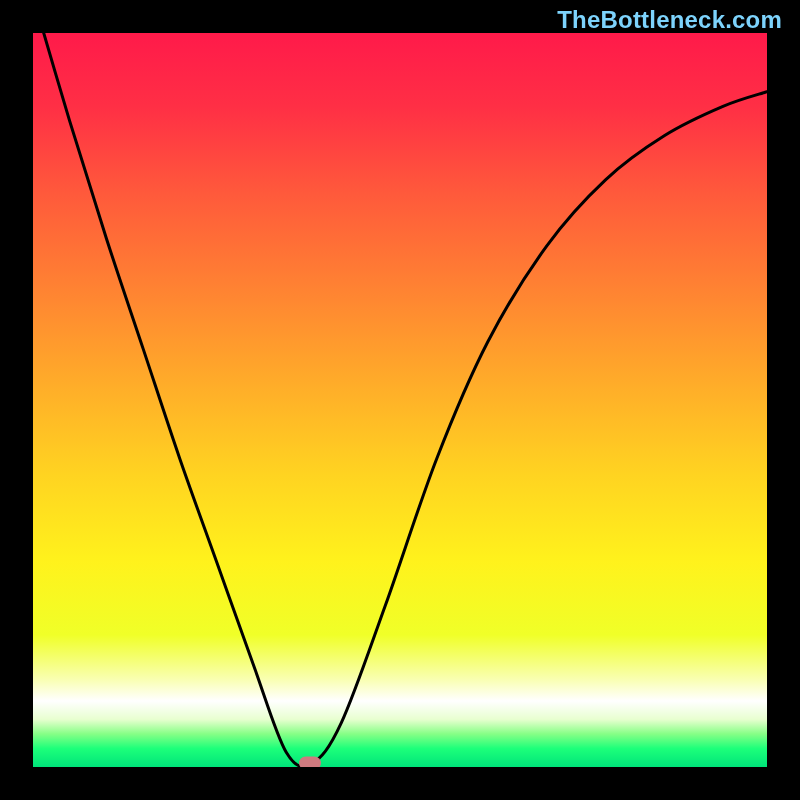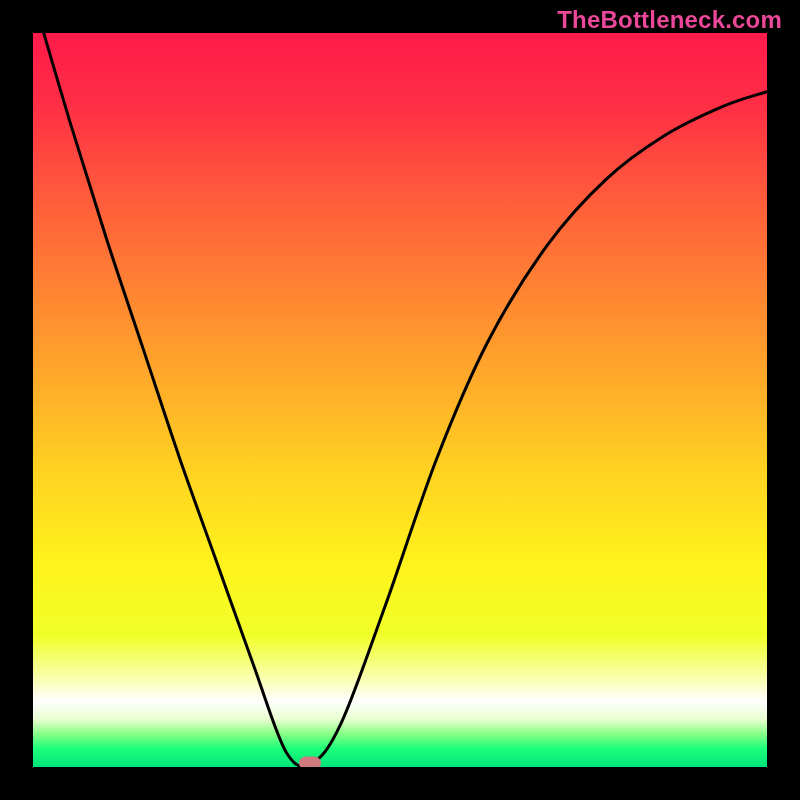--- a/index.html
+++ b/index.html
@@ -30,21 +30,21 @@
     position: absolute;
     inset: 0;
   }
   .watermark {
     position: absolute;
     top: 6px;
     right: 18px;
     font-family: Arial, Helvetica, sans-serif;
     font-size: 24px;
     font-weight: 600;
-    color: #ec4899;
+    color: #7dd3fc;
     letter-spacing: 0.2px;
   }
   svg.curve {
     position: absolute;
     inset: 0;
   }
   .marker {
     position: absolute;
     width: 22px;
     height: 13px;

